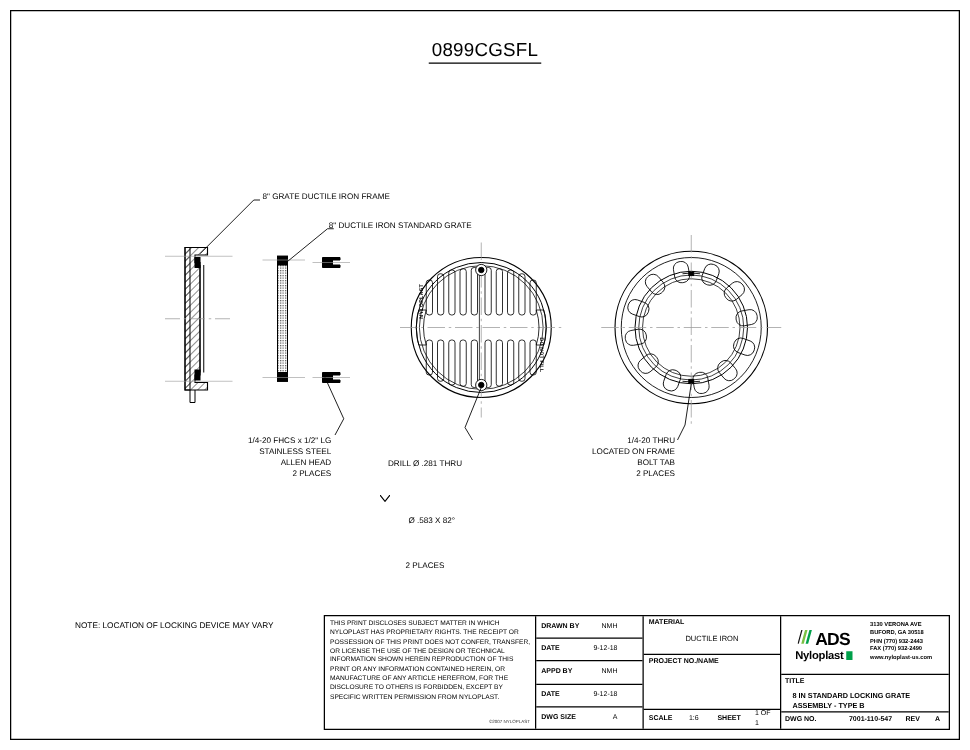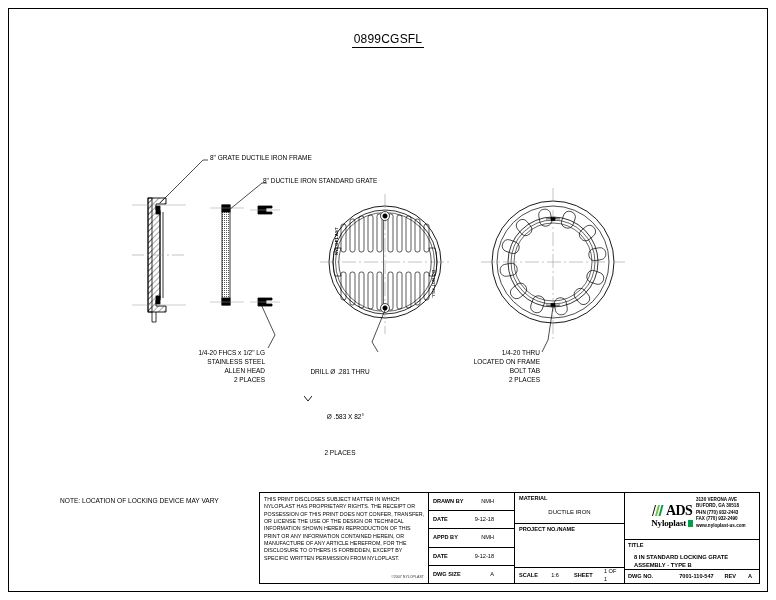--- a/index.html
+++ b/index.html
@@ -2,21 +2,21 @@
 <html><head>
 <meta charset="utf-8">
 <style>
   html,body{margin:0;padding:0;background:#ffffff;}
   body{width:776px;height:600px;overflow:hidden;
        font-family:"Liberation Sans",sans-serif;color:#000;}
   #sheet{position:relative;width:776px;height:600px;box-sizing:border-box;}
   .border-outer{position:absolute;left:8px;top:8px;width:760px;height:584px;
        border:1px solid #000;box-sizing:border-box;}
   .dwg-title{position:absolute;left:0;top:32px;width:776px;text-align:center;
-       font-size:12px;letter-spacing:.2px;}
+       font-size:15px;letter-spacing:.2px;}
   .dwg-title span{border-bottom:1px solid #000;padding:0 2px 1px 2px;}
 
   .callout{position:absolute;font-size:6.5px;line-height:9px;white-space:pre;}
   .callout.r{text-align:right;}
   .callout.c{text-align:center;}
 
   svg.vec{position:absolute;left:0;top:0;width:776px;height:600px;
        pointer-events:none;}
 
   
@@ -41,21 +41,21 @@
   .matlabel{font-weight:bold;padding:2px 0 0 4px;font-size:5.6px;}
   .matval{flex:1;display:flex;align-items:center;justify-content:center;
        font-size:6px;}
   .scalerow{display:flex;align-items:center;height:100%;padding:0 4px;
        font-size:5.6px;}
   .scalerow b{font-weight:bold;}
   .sp{display:inline-block;}
 
   #tb-right{flex:1;display:flex;flex-direction:column;}
   #tb-logorow{height:46px;display:flex;border-bottom:1px solid #000;}
-  #logo-cell{width:68px;display:flex;align-items:center;justify-content:flex-end;font-family:Liberation Serif, serif;}
+  #logo-cell{width:68px;display:flex;align-items:center;justify-content:center;}
   #addr-cell{flex:1;padding:4px 0 0 3px;font-size:4.6px;line-height:6.4px;
        font-weight:bold;}
   #tb-titlerow{height:27px;border-bottom:1px solid #000;padding:2px 0 0 3px;}
   #tb-titlerow .lbl{font-weight:bold;font-size:5.6px;}
   #tb-titlerow .val{font-size:5.8px;font-weight:bold;padding-left:6px;
        padding-top:5px;}
   #tb-dwgrow{flex:1;display:flex;align-items:center;padding:0 3px;
        font-size:5.6px;font-weight:bold;}
 
   

